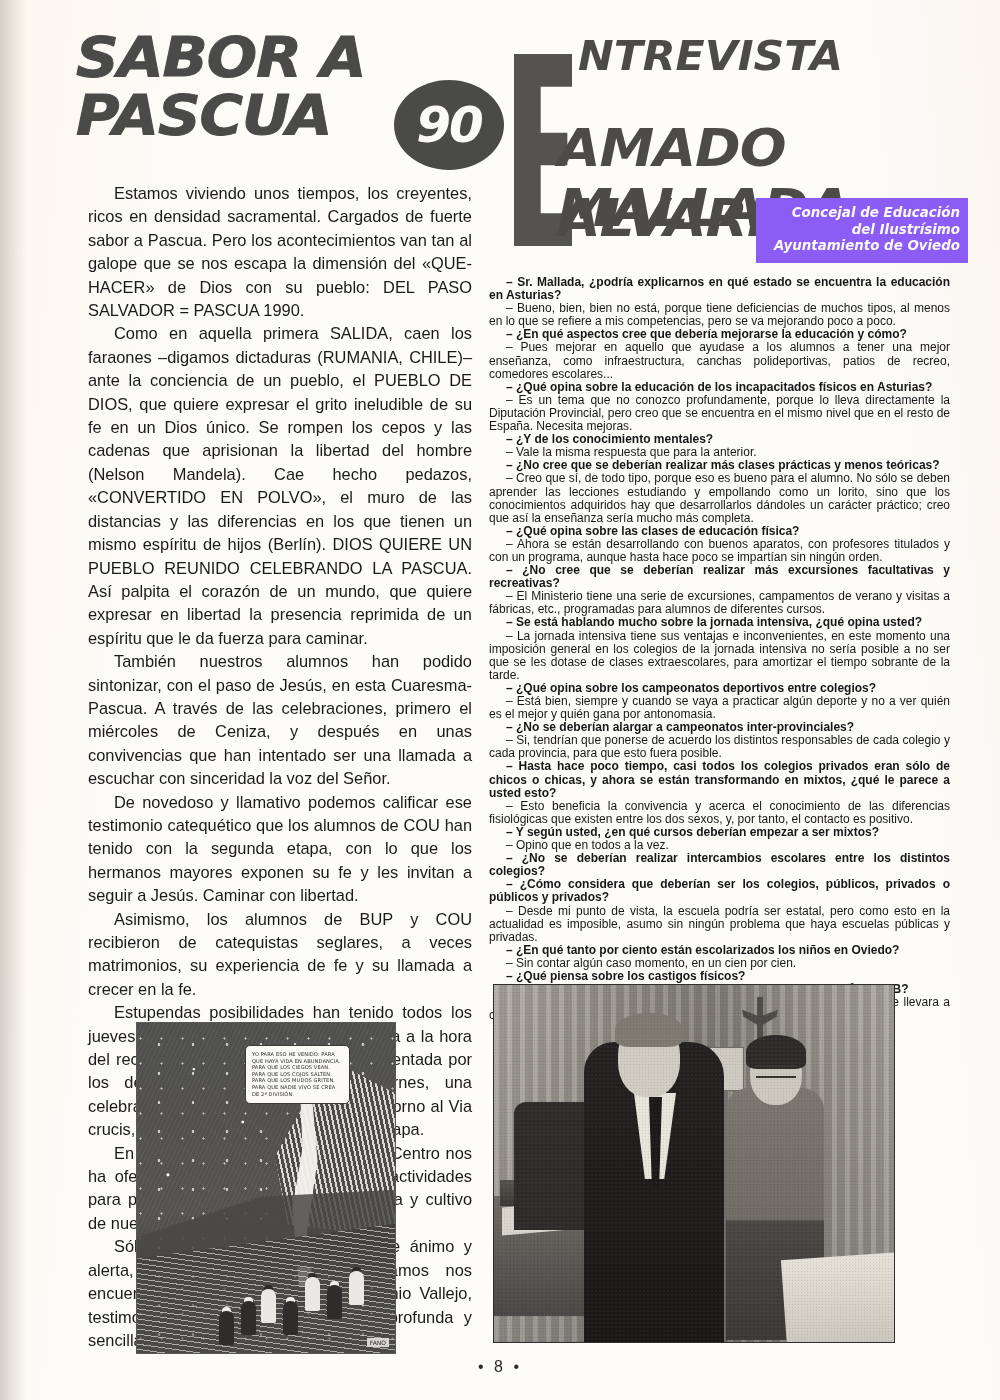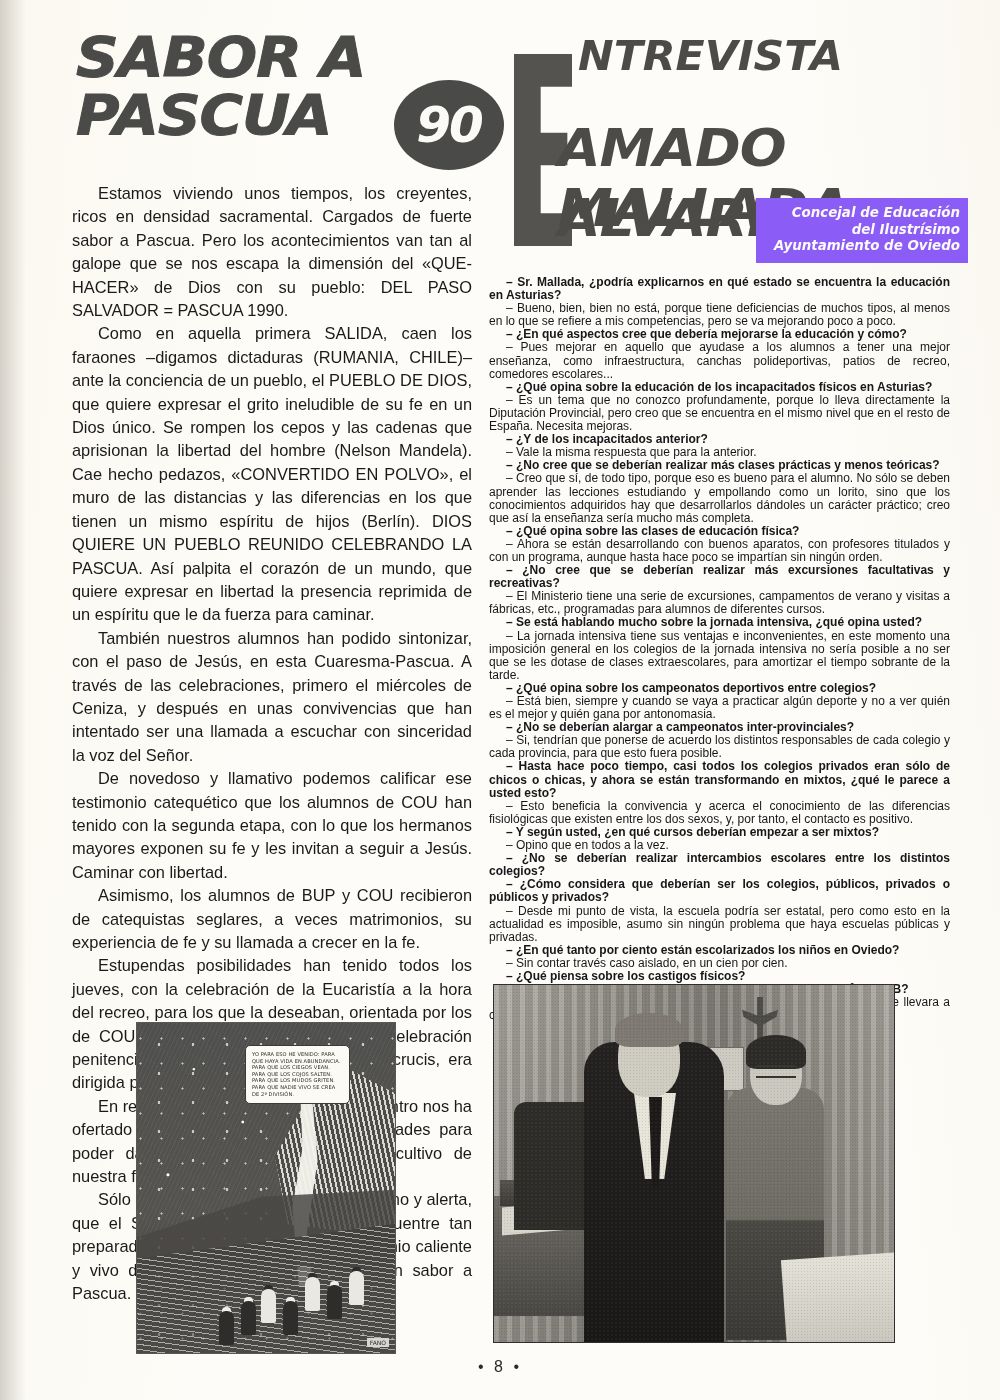--- a/index.html
+++ b/index.html
@@ -86,21 +86,21 @@
     left: 72px;
     top: 182px;
     width: 400px;
     font-family: "Liberation Sans", sans-serif;
     font-size: 16.4px;
     line-height: 23.4px;
     text-align: justify;
     color: #1a1a1a;
   }
   .left-col p {
-    margin: 0 0 0 0;
+    margin: 0 0 0 16px;
     text-indent: 26px;
   }
 
   .comic {
     position: absolute;
     left: 136px;
     top: 1022px;
     width: 258px;
     height: 330px;
     background:
@@ -528,21 +528,21 @@
     <div class="role-box">Concejal de Educación del Ilustrísimo Ayuntamiento de Oviedo</div>
   </div>
 
   <div class="interview-body">
     <p class="q">– Sr. Mallada, ¿podría explicarnos en qué estado se encuentra la educación en Asturias?</p>
     <p>– Bueno, bien, bien no está, porque tiene deficiencias de muchos tipos, al menos en lo que se refiere a mis competencias, pero se va mejorando poco a poco.</p>
     <p class="q">– ¿En qué aspectos cree que debería mejorarse la educación y cómo?</p>
     <p>– Pues mejorar en aquello que ayudase a los alumnos a tener una mejor enseñanza, como infraestructura, canchas polideportivas, patios de recreo, comedores escolares...</p>
     <p class="q">– ¿Qué opina sobre la educación de los incapacitados físicos en Asturias?</p>
     <p>– Es un tema que no conozco profundamente, porque lo lleva directamente la Diputación Provincial, pero creo que se encuentra en el mismo nivel que en el resto de España. Necesita mejoras.</p>
-    <p class="q">– ¿Y de los incapacitados anterior?</p>
+    <p class="q">– ¿Y de los conocimiento mentales?</p>
     <p>– Vale la misma respuesta que para la anterior.</p>
     <p class="q">– ¿No cree que se deberían realizar más clases prácticas y menos teóricas?</p>
     <p>– Creo que sí, de todo tipo, porque eso es bueno para el alumno. No sólo se deben aprender las lecciones estudiando y empollando como un lorito, sino que los conocimientos adquiridos hay que desarrollarlos dándoles un carácter práctico; creo que así la enseñanza sería mucho más completa.</p>
     <p class="q">– ¿Qué opina sobre las clases de educación física?</p>
     <p>– Ahora se están desarrollando con buenos aparatos, con profesores titulados y con un programa, aunque hasta hace poco se impartían sin ningún orden.</p>
     <p class="q">– ¿No cree que se deberían realizar más excursiones facultativas y recreativas?</p>
     <p>– El Ministerio tiene una serie de excursiones, campamentos de verano y visitas a fábricas, etc., programadas para alumnos de diferentes cursos.</p>
     <p class="q">– Se está hablando mucho sobre la jornada intensiva, ¿qué opina usted?</p>
     <p>– La jornada intensiva tiene sus ventajas e inconvenientes, en este momento una imposición general en los colegios de la jornada intensiva no sería posible a no ser que se les dotase de clases extraescolares, para amortizar el tiempo sobrante de la tarde.</p>
     <p class="q">– ¿Qué opina sobre los campeonatos deportivos entre colegios?</p>
@@ -550,21 +550,21 @@
     <p class="q">– ¿No se deberían alargar a campeonatos inter-provinciales?</p>
     <p>– Si, tendrían que ponerse de acuerdo los distintos responsables de cada colegio y cada provincia, para que esto fuera posible.</p>
     <p class="q">– Hasta hace poco tiempo, casi todos los colegios privados eran sólo de chicos o chicas, y ahora se están transformando en mixtos, ¿qué le parece a usted esto?</p>
     <p>– Esto beneficia la convivencia y acerca el conocimiento de las diferencias fisiológicas que existen entre los dos sexos, y, por tanto, el contacto es positivo.</p>
     <p class="q">– Y según usted, ¿en qué cursos deberían empezar a ser mixtos?</p>
     <p>– Opino que en todos a la vez.</p>
     <p class="q">– ¿No se deberían realizar intercambios escolares entre los distintos colegios?</p>
     <p class="q">– ¿Cómo considera que deberían ser los colegios, públicos, privados o públicos y privados?</p>
     <p>– Desde mi punto de vista, la escuela podría ser estatal, pero como esto en la actualidad es imposible, asumo sin ningún problema que haya escuelas públicas y privadas.</p>
     <p class="q">– ¿En qué tanto por ciento están escolarizados los niños en Oviedo?</p>
-    <p>– Sin contar través caso aislado, en un cien por cien.</p>
+    <p>– Sin contar algún caso momento, en un cien por cien.</p>
     <p class="q">– ¿Qué piensa sobre los castigos físicos?</p>
     <p class="q">– ¿Cree que se tendría que realizar un viaje de estudios en 8º de EGB?</p>
     <p>– Opino que los alumnos y padres deberían presionar para que esto se llevara a cabo.</p>
   </div>
 
   <div class="photo">
     <div class="ph-curtain"></div>
     <div class="ph-frame"></div>
     <div class="ph-hatstand"></div>
     <div class="ph-desk"></div>

